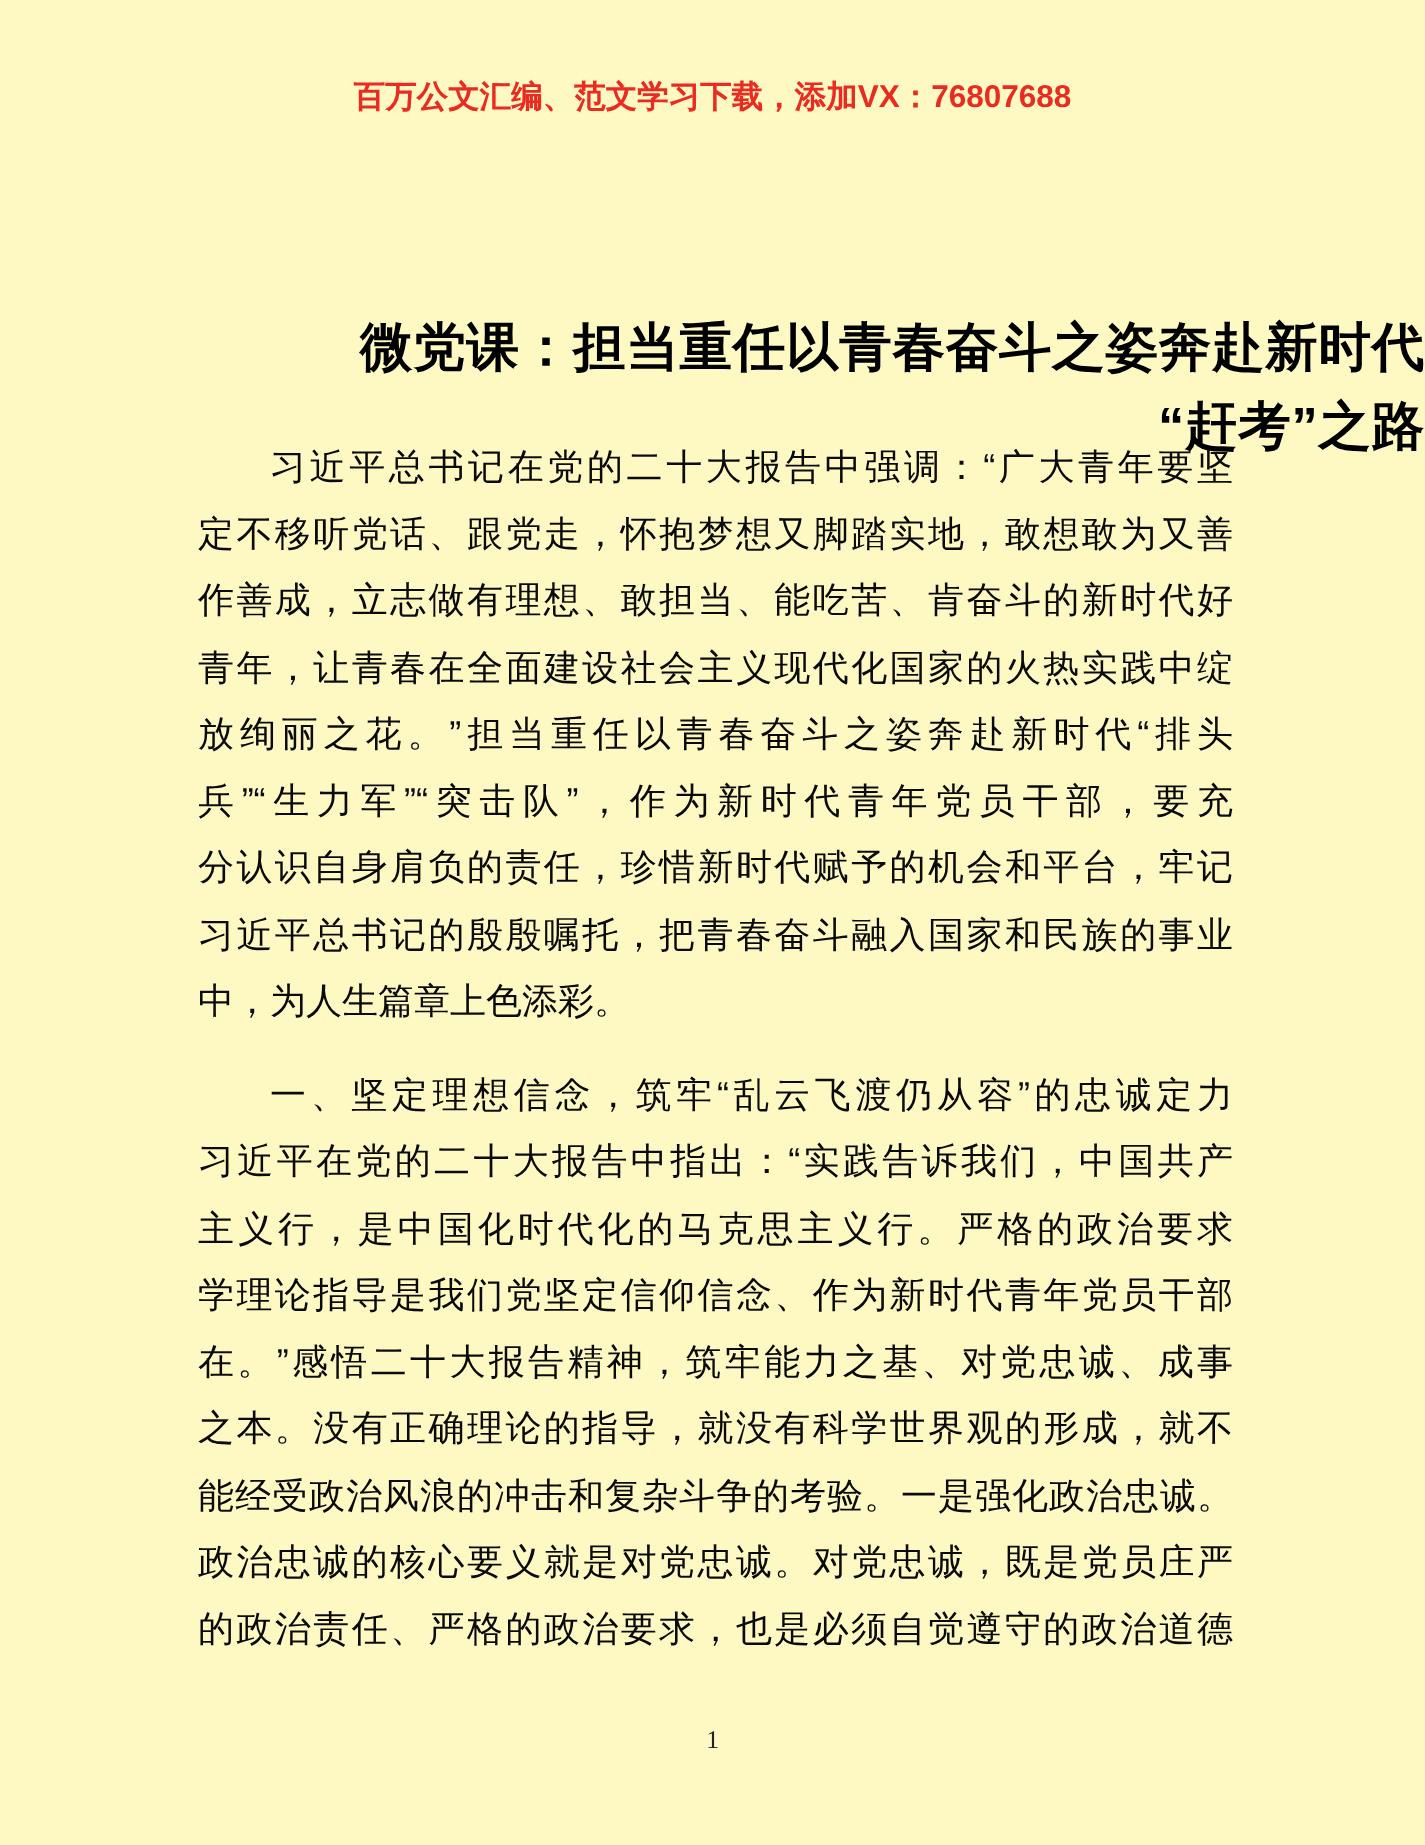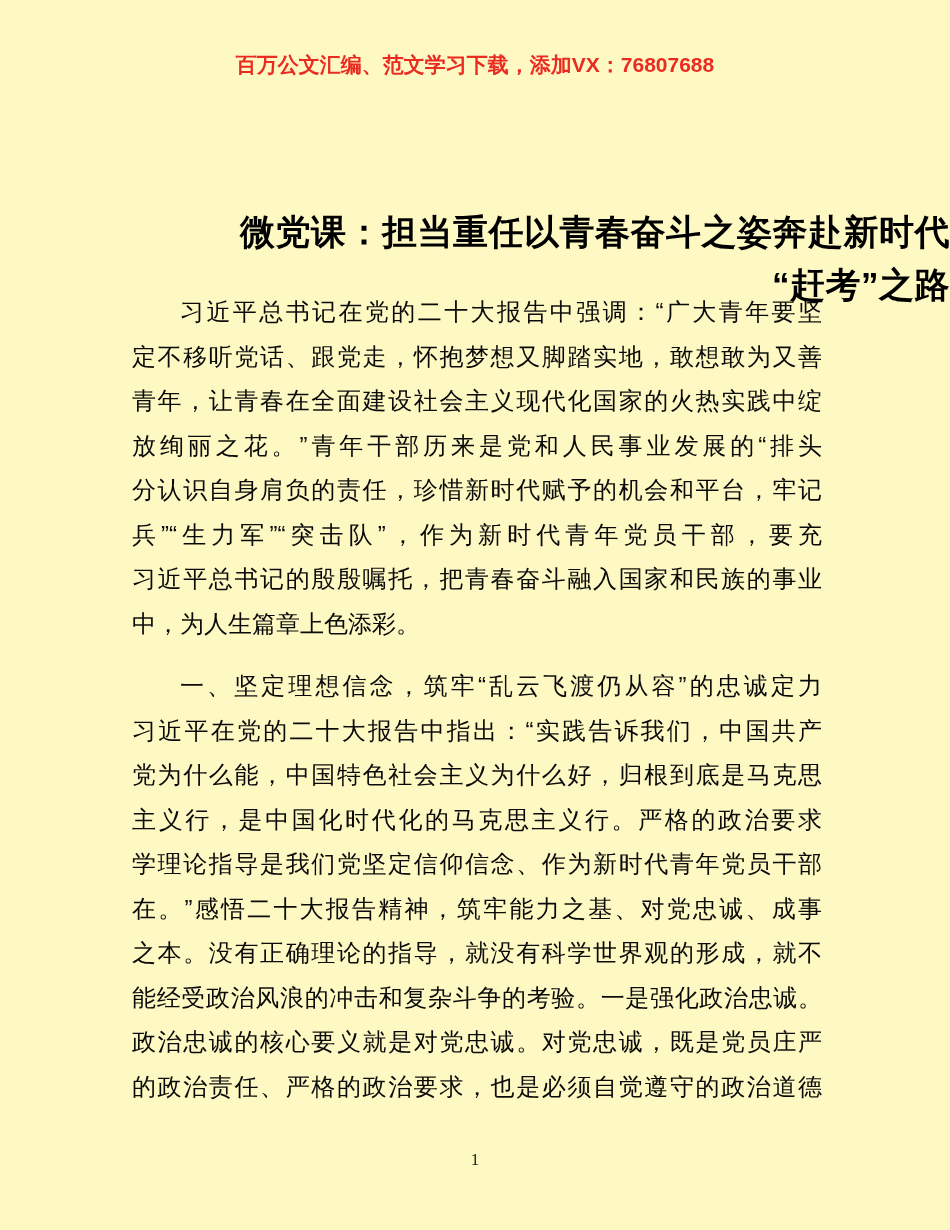--- a/index.html
+++ b/index.html
@@ -86,31 +86,31 @@
 
   <div class="doc-title">
     <div>微党课：担当重任以青春奋斗之姿奔赴新时代</div>
     <div>“赶考”之路</div>
   </div>
 
   <div class="doc-body">
       <div class="para">
         <div class="line indent fill">习近平总书记在党的二十大报告中强调：“广大青年要坚</div>
         <div class="line fill">定不移听党话、跟党走，怀抱梦想又脚踏实地，敢想敢为又善</div>
+        <div class="line fill">作善成，立志做有理想、敢担当、能吃苦、肯奋斗的新时代好</div>
         <div class="line fill">青年，让青春在全面建设社会主义现代化国家的火热实践中绽</div>
-        <div class="line fill">放绚丽之花。”青年干部历来是党和人民事业发展的“排头</div>
+        <div class="line fill">放绚丽之花。”担当重任以青春奋斗之姿奔赴新时代“排头</div>
+        <div class="line fill">兵”“生力军”“突击队”，作为新时代青年党员干部，要充</div>
         <div class="line fill">分认识自身肩负的责任，珍惜新时代赋予的机会和平台，牢记</div>
-        <div class="line fill">兵”“生力军”“突击队”，作为新时代青年党员干部，要充</div>
         <div class="line fill">习近平总书记的殷殷嘱托，把青春奋斗融入国家和民族的事业</div>
         <div class="line">中，为人生篇章上色添彩。</div>
       </div>
       <div class="para">
         <div class="line indent fill">一、坚定理想信念，筑牢“乱云飞渡仍从容”的忠诚定力</div>
         <div class="line fill">习近平在党的二十大报告中指出：“实践告诉我们，中国共产</div>
-        <div class="line fill">党为什么能，中国特色社会主义为什么好，归根到底是马克思</div>
         <div class="line fill">主义行，是中国化时代化的马克思主义行。严格的政治要求</div>
         <div class="line fill">学理论指导是我们党坚定信仰信念、作为新时代青年党员干部</div>
         <div class="line fill">在。”感悟二十大报告精神，筑牢能力之基、对党忠诚、成事</div>
         <div class="line fill">之本。没有正确理论的指导，就没有科学世界观的形成，就不</div>
         <div class="line fill">能经受政治风浪的冲击和复杂斗争的考验。一是强化政治忠诚。</div>
         <div class="line fill">政治忠诚的核心要义就是对党忠诚。对党忠诚，既是党员庄严</div>
         <div class="line fill">的政治责任、严格的政治要求，也是必须自觉遵守的政治道德</div>
       </div>
     </div>
 

